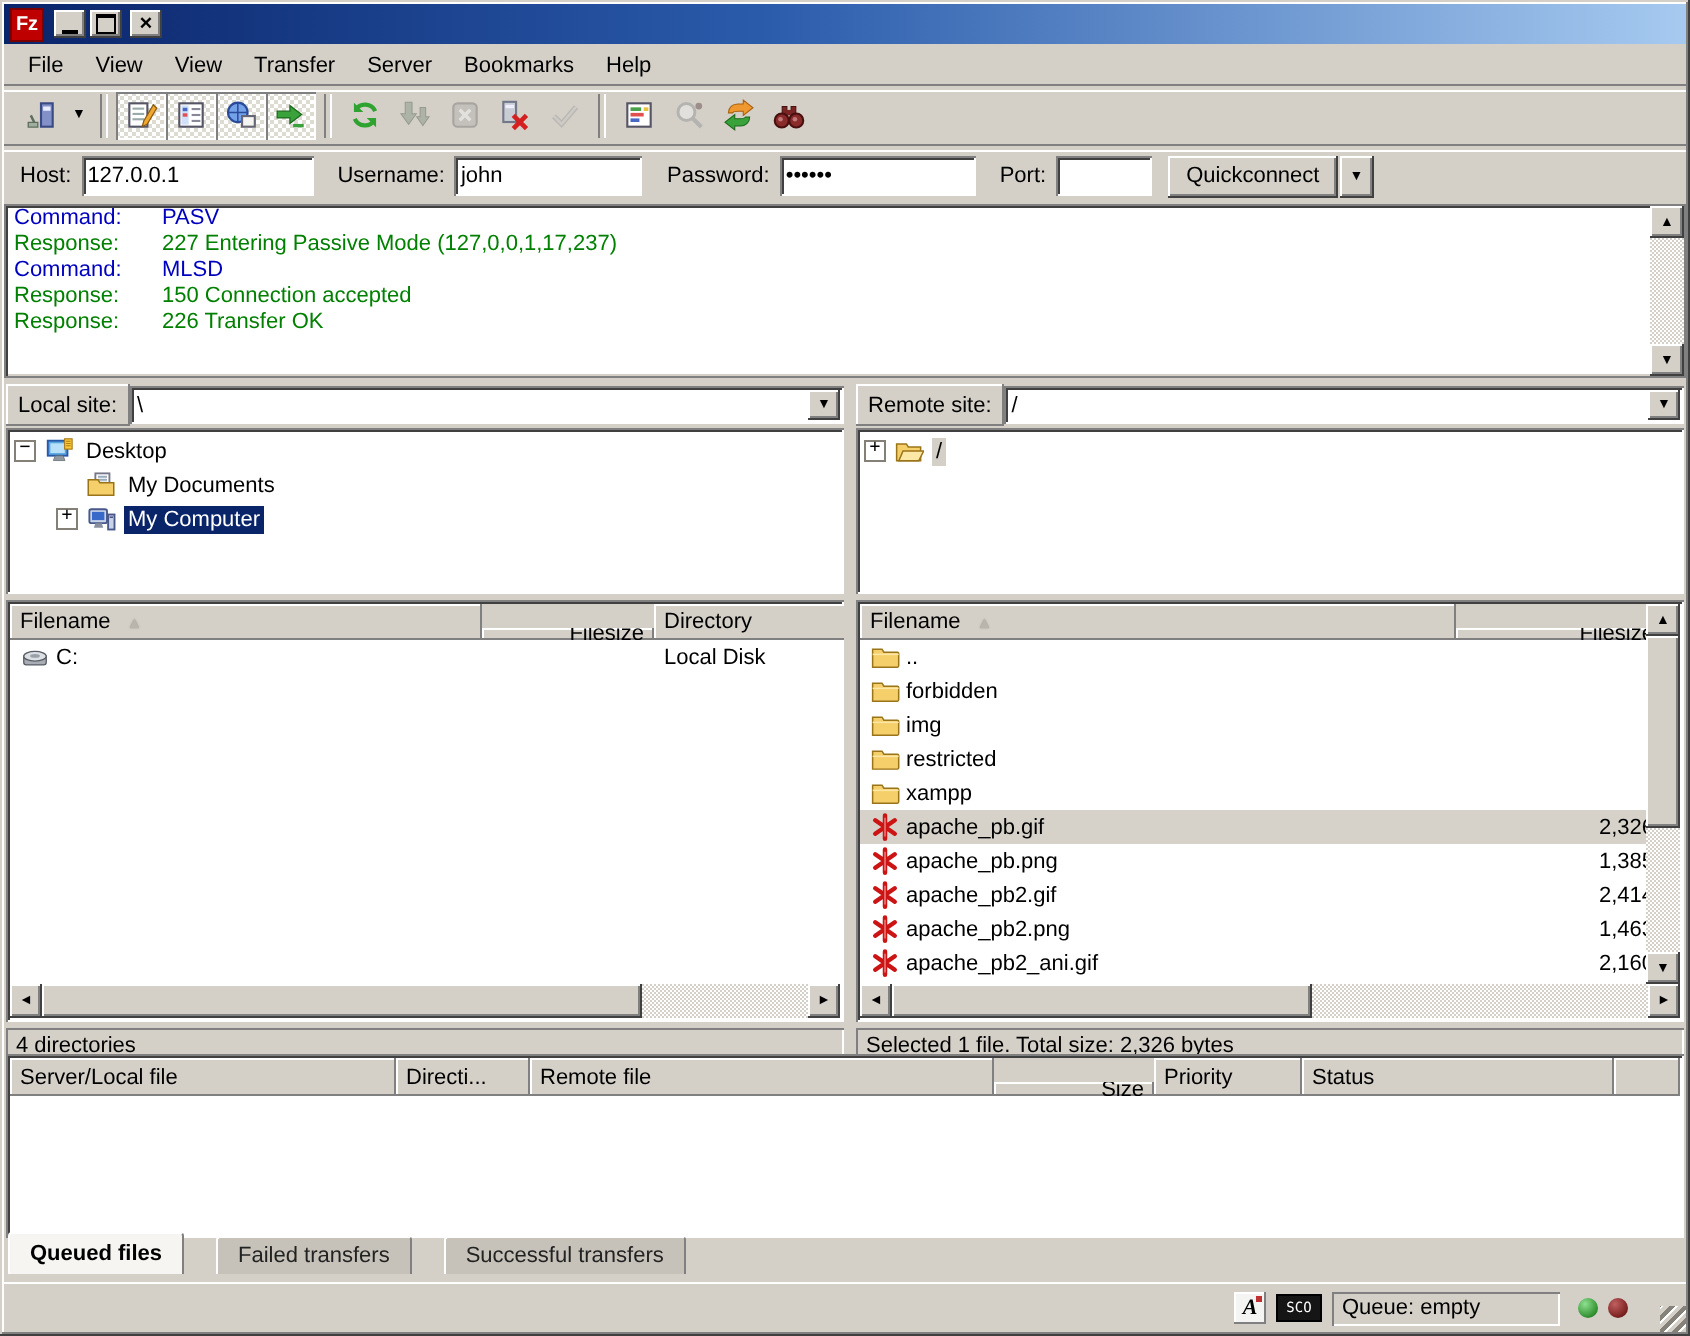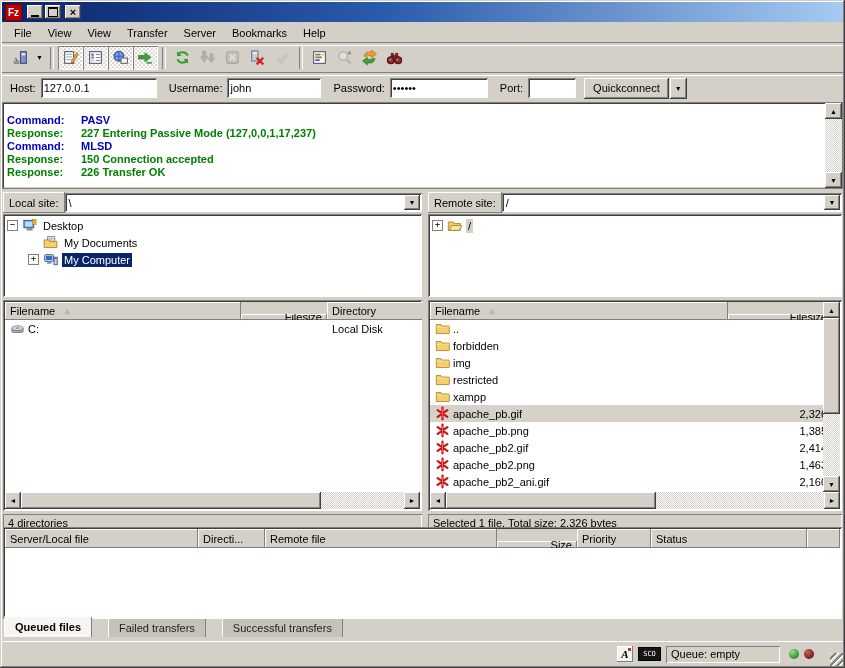--- a/index.html
+++ b/index.html
@@ -38,21 +38,21 @@
   .field{height:18px;background:#fff;border:0;font:11px "Liberation Sans","DejaVu Sans",sans-serif;padding:1px 3px;
     box-shadow:inset 1px 1px #808080, inset -1px -1px #fff, inset 2px 2px #404040;outline:none;}
   .qc-btn{height:21px;padding:0 9px;background:#d4d0c8;display:flex;align-items:center;margin-left:8px;
     box-shadow:inset -1px -1px #404040, inset 1px 1px #fff, inset -2px -2px #808080, inset 2px 2px #d4d0c8;}
   .qc-drop{width:17px;height:21px;margin-left:1px;display:flex;align-items:center;justify-content:center;font-size:7px;background:#d4d0c8;
     box-shadow:inset -1px -1px #404040, inset 1px 1px #fff, inset -2px -2px #808080, inset 2px 2px #d4d0c8;}
 
   
   .logpane{position:absolute;left:3px;top:103px;right:3px;height:85px;background:#fff;
     box-shadow:inset 1px 1px #404040, inset -1px -1px #d4d0c8, 0 0 0 1px #808080;display:flex;}
-  .logbody{flex:1;padding:11px 0 0 4px;overflow:hidden;font-weight:bold;}
+  .logbody{flex:1;padding:0 0 0 4px;overflow:hidden;}
   .logline{display:flex;line-height:13px;white-space:nowrap;}
   .loglabel{width:74px;flex:none;}
   .logline.command .loglabel,.logline.command .logtext{color:#0000bf;}
   .logline.response .loglabel,.logline.response .logtext{color:#008000;}
   .logline.status .loglabel,.logline.status .logtext{color:#000;}
 
   
   .vscroll{width:17px;flex:none;display:flex;flex-direction:column;background:#d4d0c8;}
   .hscroll{height:17px;flex:none;display:flex;background:#d4d0c8;}
   .sbtrack{background:conic-gradient(#fff 25%,#d4d0c8 0 50%,#fff 0 75%,#d4d0c8 0);background-size:2px 2px;}

